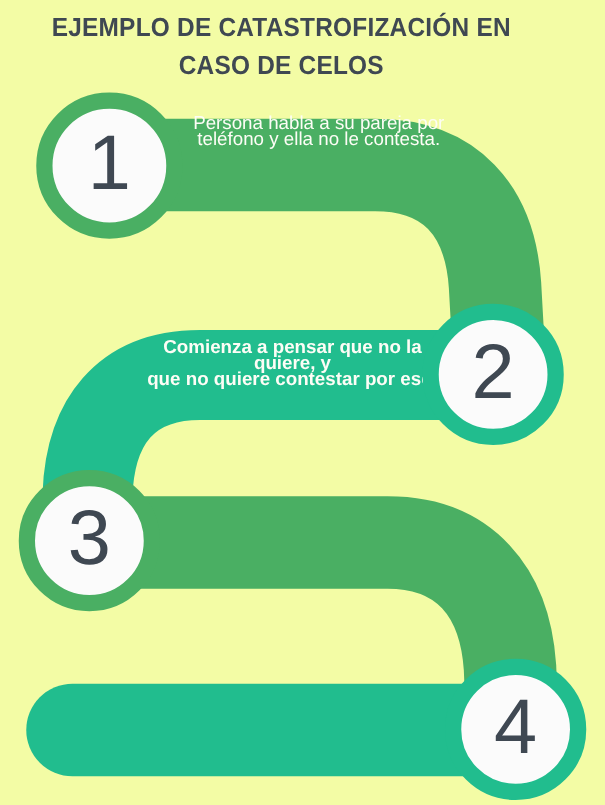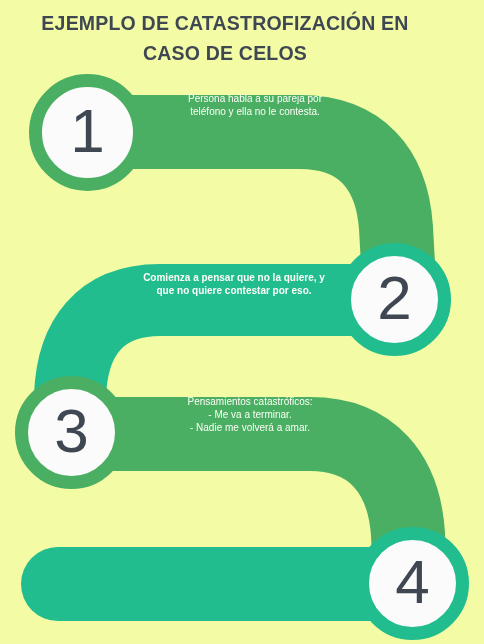--- a/index.html
+++ b/index.html
@@ -49,21 +49,21 @@
     width: 484px;
     height: 644px;
     z-index: 1;
   }
 
   
   .step-text {
     position: absolute;
     z-index: 3;
     color: #fdfdf6;
-    font-size: 10px;
+    font-size: 15px;
     line-height: 13px;
     text-align: center;
     white-space: pre-line;
     pointer-events: none;
   }
   .step-text.s1 { left: 150px; top: 92px;  width: 210px; }
   .step-text.s2 { left: 116px; top: 271px; width: 236px; font-weight: bold; }
   .step-text.s3 { left: 140px; top: 395px; width: 220px; text-align: center; }
   .step-text.s4 { left: 18px;  top: 541px; width: 344px; }
 
@@ -130,23 +130,20 @@
              C 372 434 404 474 408 534
              L 410 584" fill="none" stroke="#4aaf63" stroke-width="74" stroke-linecap="butt"></path>
 
     <path d="M 58 584 L 412 584" fill="none" stroke="#21bd8e" stroke-width="74" stroke-linecap="round"></path>
   </svg>
 
   <div class="step-text s1">Persona habla a su pareja por
 teléfono y ella no le contesta.</div>
   <div class="step-text s2">Comienza a pensar que no la quiere, y
 que no quiere contestar por eso.</div>
-  <div class="step-text s3">Pensamientos catastróficos:
-- Me va a terminar.
-- Nadie me volverá a amar.</div>
 
   <div class="num-circle c1">
     <span>1</span>
   </div>
   <div class="num-circle c2">
     <span>2</span>
   </div>
   <div class="num-circle c3">
     <span>3</span>
   </div>

